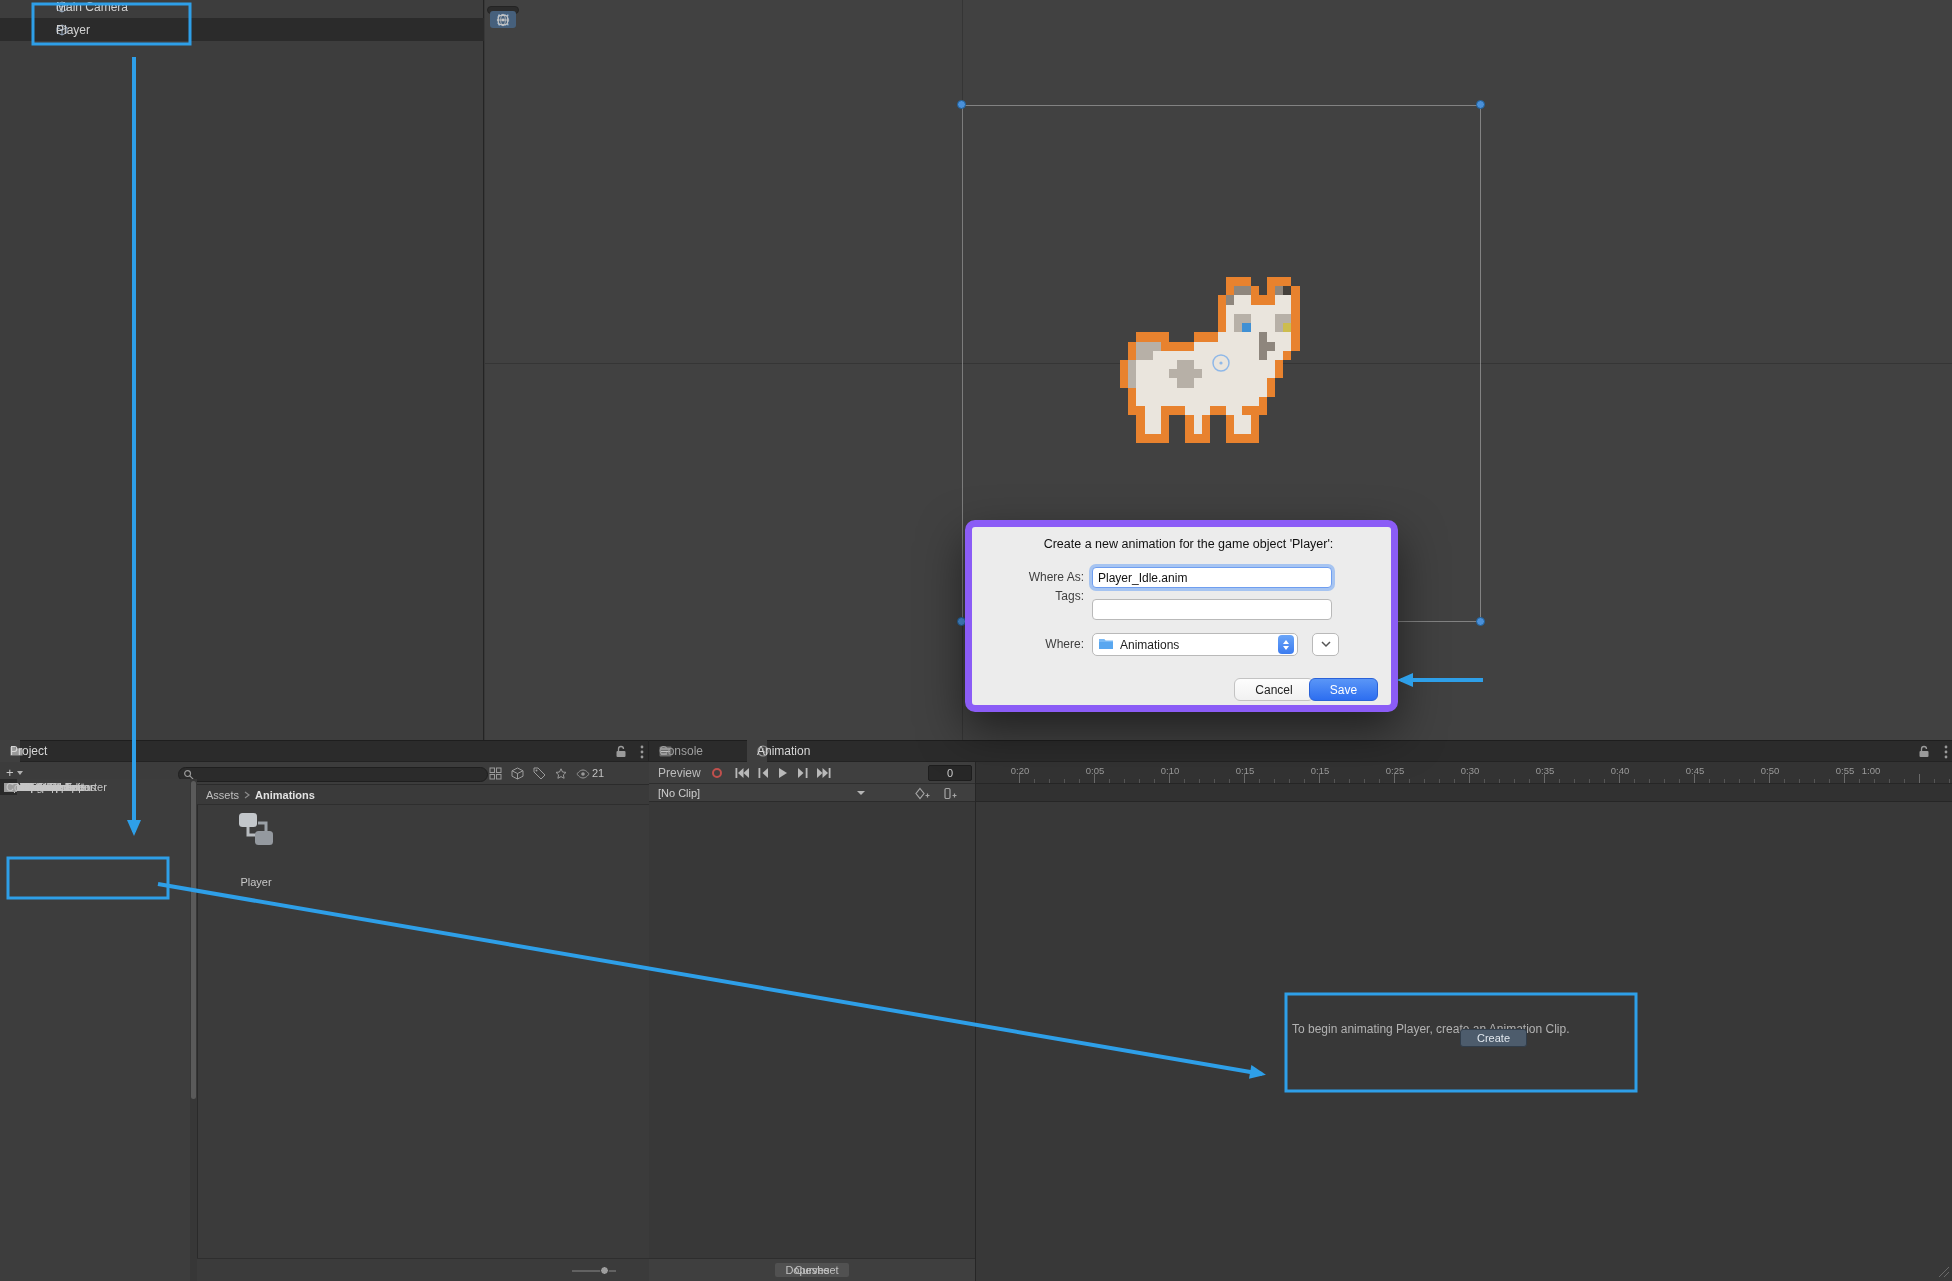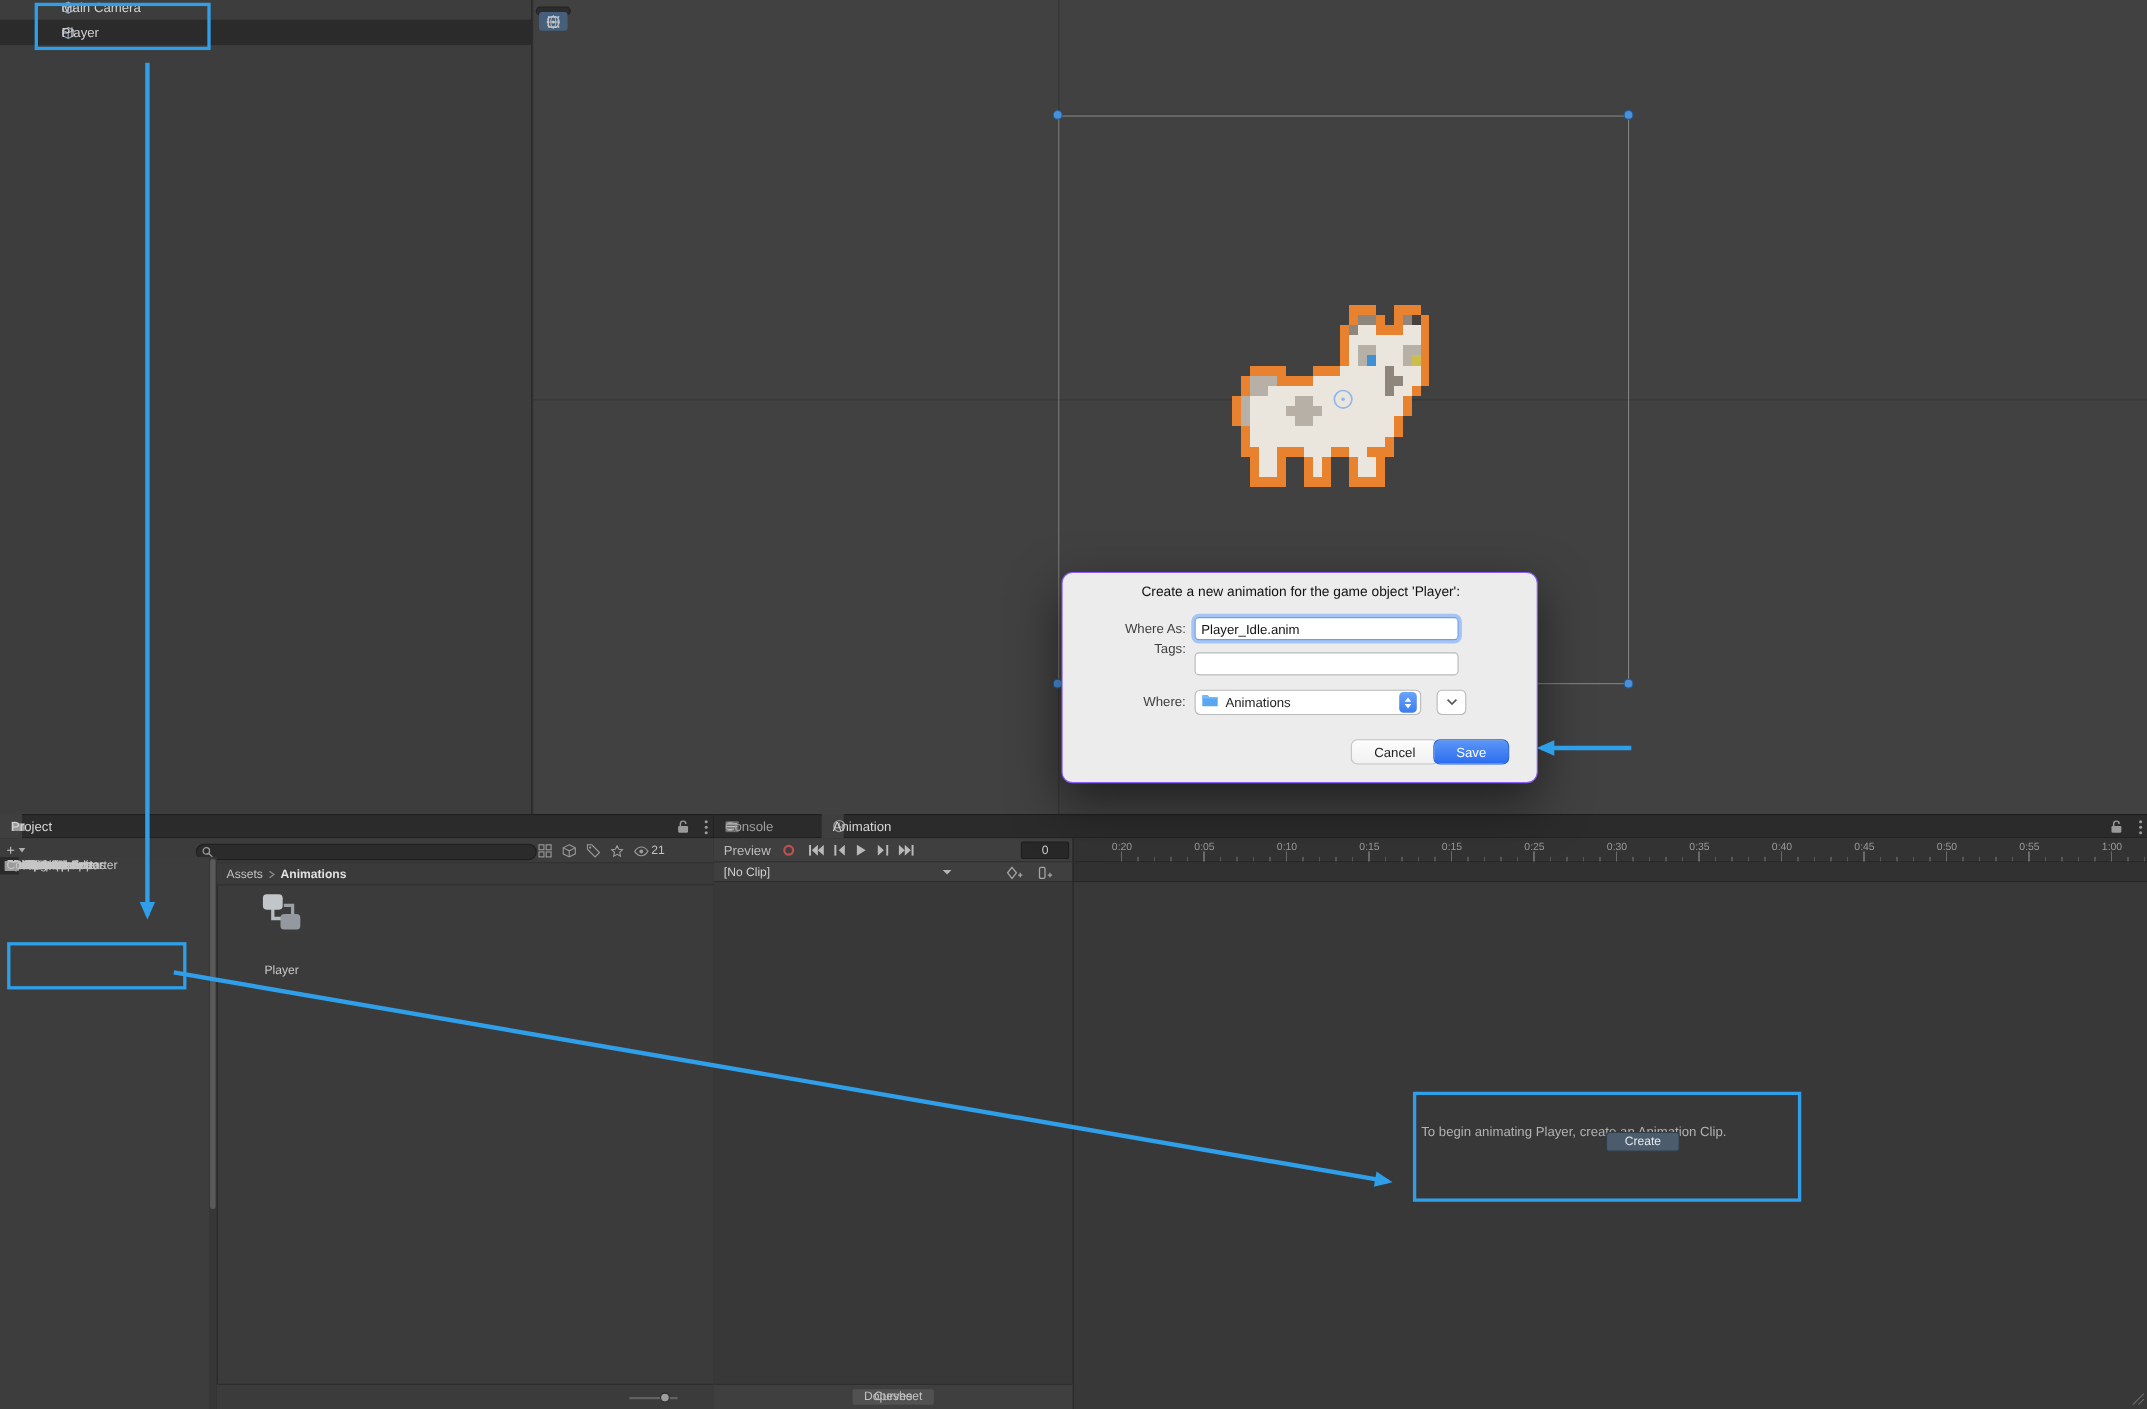--- a/index.html
+++ b/index.html
@@ -20,21 +20,21 @@
 .tool svg{position:static}
 .tool-sep{position:static;width:20px;height:1px;background:#202020;margin:2px auto}
 
 #grid-v{left:962px;top:0;width:1px;height:740px;background:rgba(15,15,15,.22)}
 #grid-h{left:485px;top:363px;width:1467px;height:1px;background:rgba(15,15,15,.22)}
 #sel-rect{left:962px;top:105px;width:519px;height:517px;border:1px solid rgba(195,195,195,.5)}
 .handle{width:9px;height:9px;border-radius:50%;background:#4A90D9;border:1px solid #1f5e96}
 #cat-svg{left:1112px;top:277px}
 #pivot{left:1207px;top:349px}
 
-#dialog{left:965px;top:520px;width:433px;height:192px;background:#ececec;border:1px solid #8b5cf6;border-radius:10px;box-shadow:0 18px 45px rgba(0,0,0,.5)}
+#dialog{left:965px;top:520px;width:433px;height:192px;background:#ececec;border:7px solid #8b5cf6;border-radius:10px;box-shadow:0 18px 45px rgba(0,0,0,.5)}
 #dlg-title{left:0;top:10px;width:433px;text-align:center;font-size:12.5px;color:#111}
 .dlabel{width:112px;left:0;text-align:right;font-size:12px;color:#3e3e3e}
 .dfield{left:120px;width:240px;height:21px;background:#fff;border:1px solid #b9b9b9;border-radius:4px;font-size:12px;color:#111;padding:0 5px;font-family:"Liberation Sans",sans-serif}
 #save-as-field{top:40px;border:1px solid #6f9ef0;box-shadow:0 0 0 3px rgba(96,156,245,.5)}
 #tags-field{top:72px}
 #where-select{left:120px;top:106px;width:206px;height:23px;background:#fff;border:1px solid #b9b9b9;border-radius:5px;display:flex;align-items:center;padding-left:5px}
 #where-select span{position:static}
 #mac-folder svg{position:static}
 #where-value{font-size:12px;color:#222;margin-left:6px}
 #stepper{margin-left:auto;margin-right:3px;width:16px;height:19px;border-radius:4px;background:linear-gradient(#6aa5f8,#3c7cf0);display:flex;flex-direction:column;align-items:center;justify-content:center}
@@ -943,21 +943,21 @@
         <span class="rlabel" style="left: 178px;">0:10</span>
         <span class="rlabel" style="left: 253px;">0:15</span>
         <span class="rlabel" style="left: 328px;">0:15</span>
         <span class="rlabel" style="left: 403px;">0:25</span>
         <span class="rlabel" style="left: 478px;">0:30</span>
         <span class="rlabel" style="left: 553px;">0:35</span>
         <span class="rlabel" style="left: 628px;">0:40</span>
         <span class="rlabel" style="left: 703px;">0:45</span>
         <span class="rlabel" style="left: 778px;">0:50</span>
         <span class="rlabel" style="left: 853px;">0:55</span>
-        <span class="rlabel" style="left: 928px;">1:00</span>
+        <span class="rlabel" style="left: 879px;">1:00</span>
       </div>
   </div>
   <div id="anim-row2-left"></div>
   <span id="clip-dropdown">[No Clip]</span>
   <div id="clip-caret"></div>
   <div class="akey-icon" style="left:913px">
     <svg width="16" height="13" viewBox="0 0 16 13">
         <path d="M6 1.5l4 5-4 5-4-5z" fill="none" stroke="#a5a5a5" stroke-width="1.2"></path>
         <path d="M11.5 8.5h4M13.5 6.5v4" stroke="#a5a5a5" stroke-width="1.2"></path>
       </svg>

